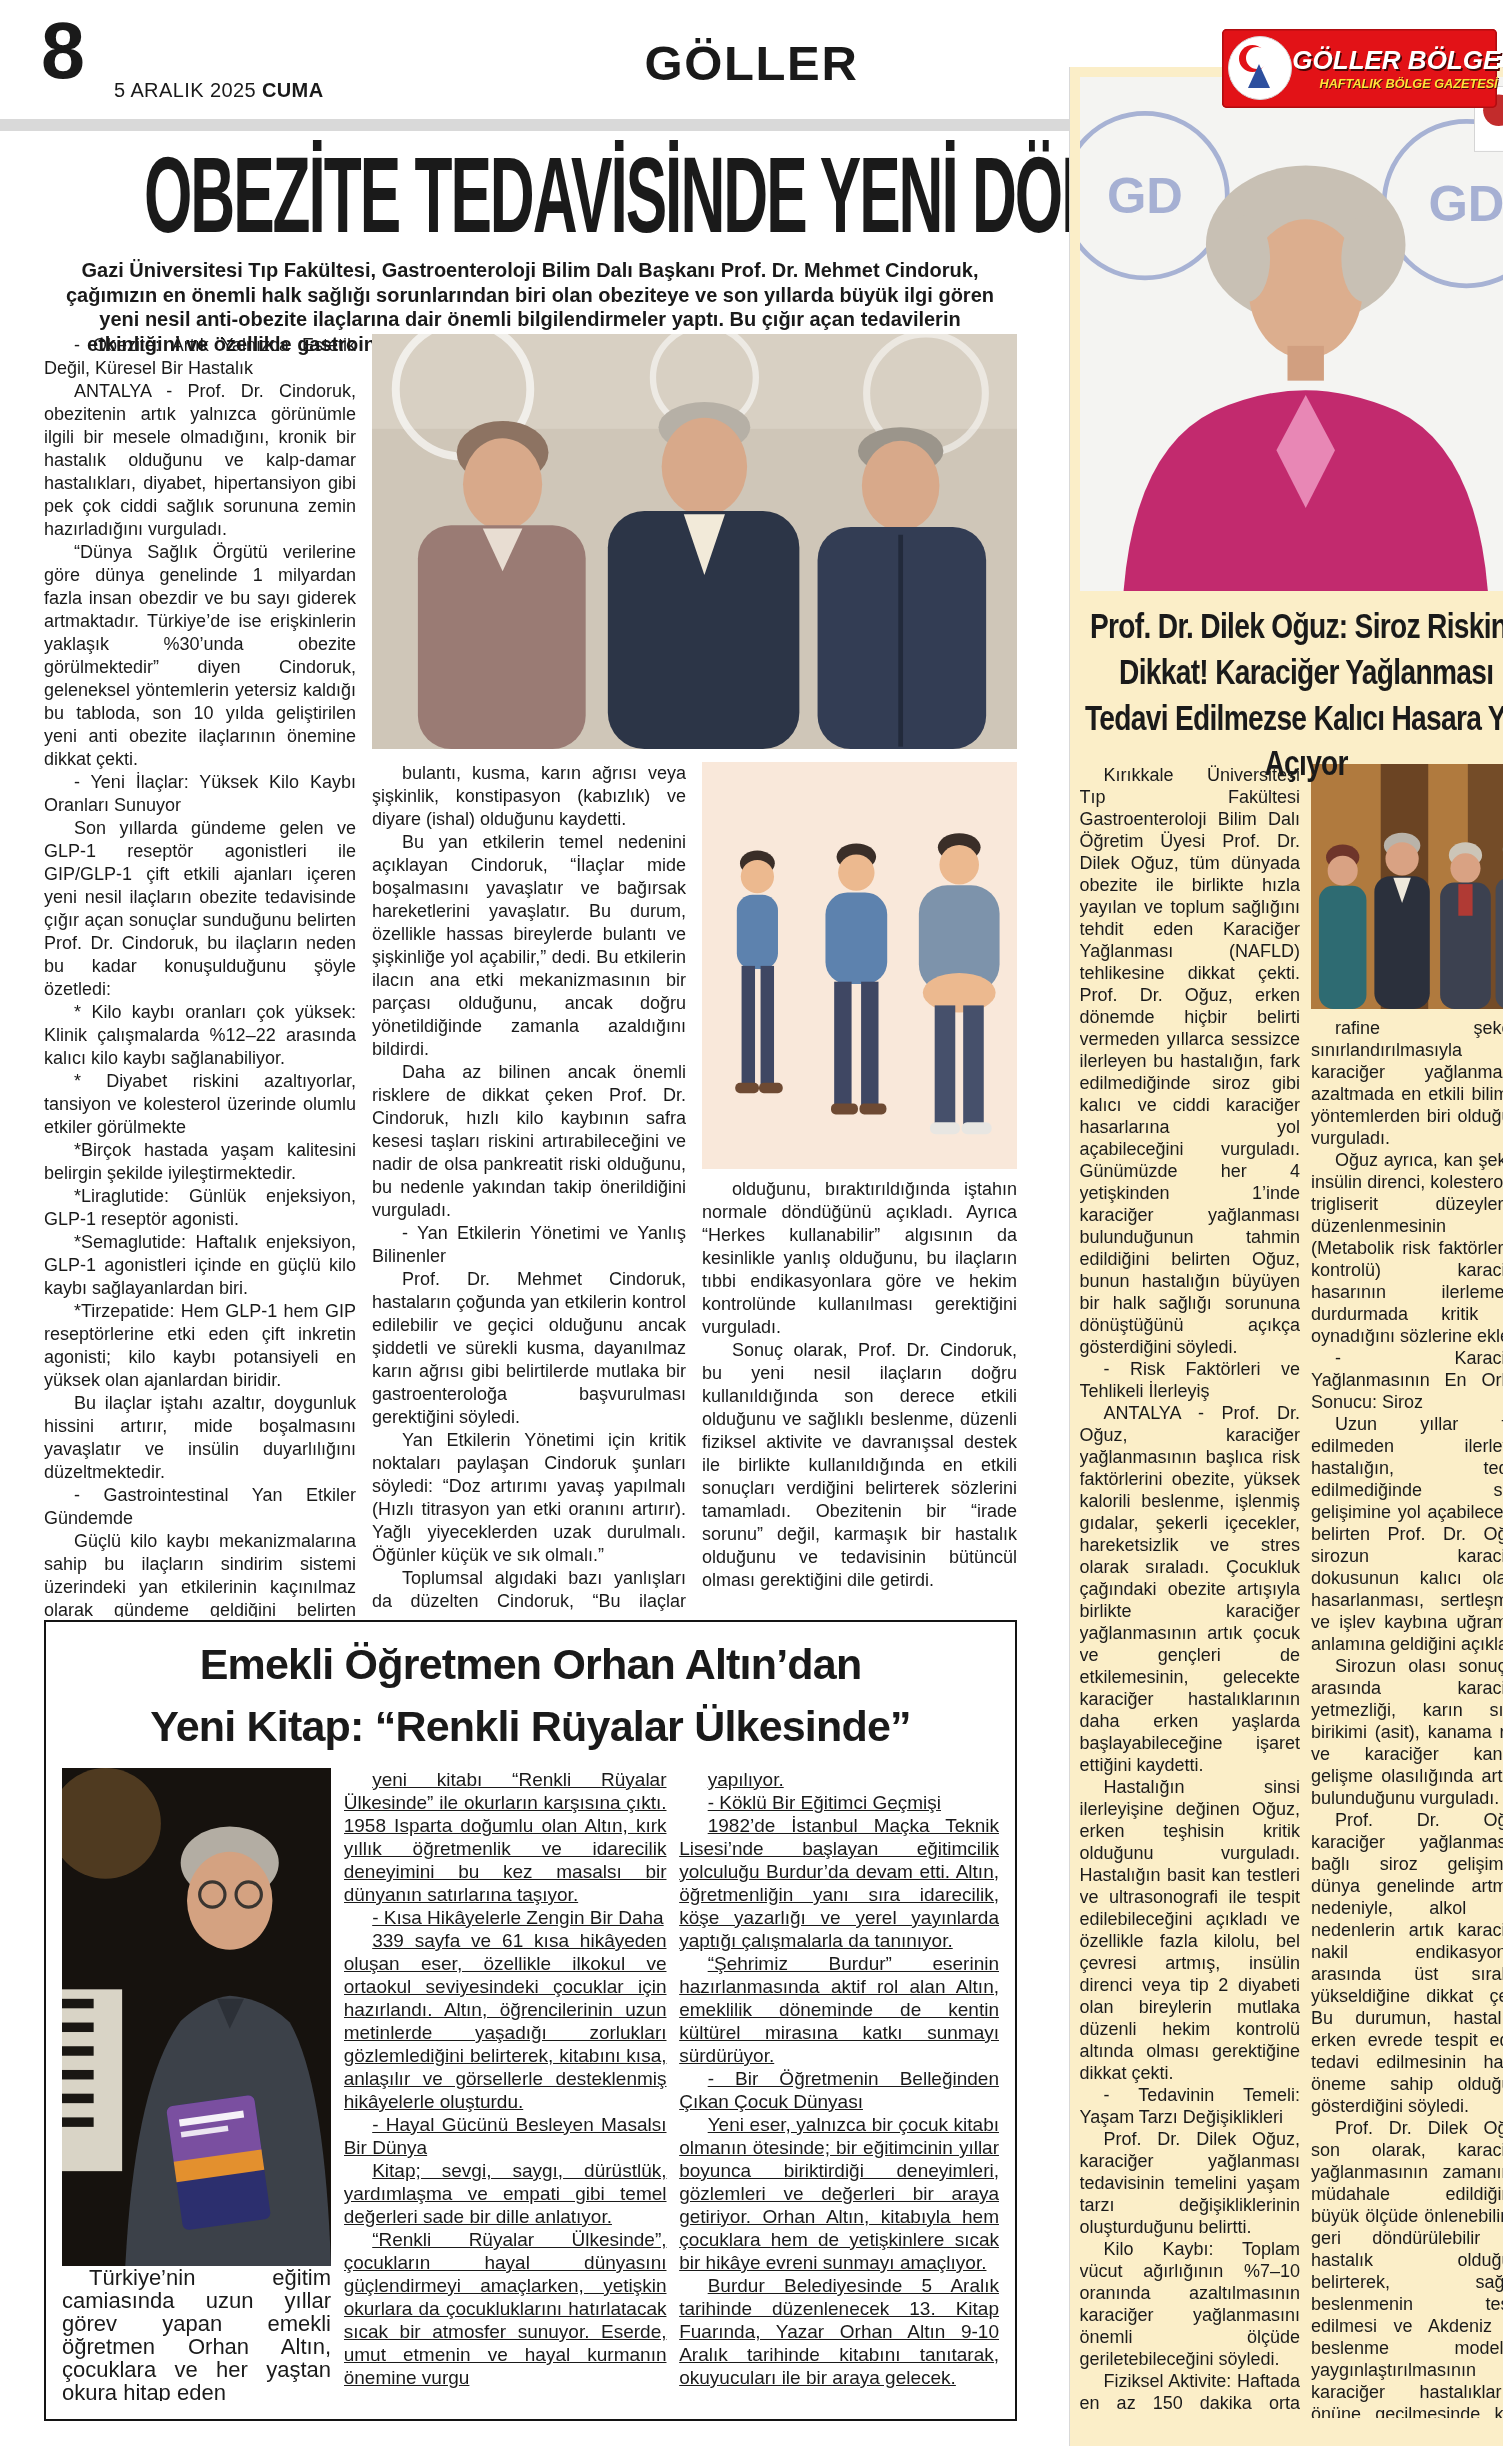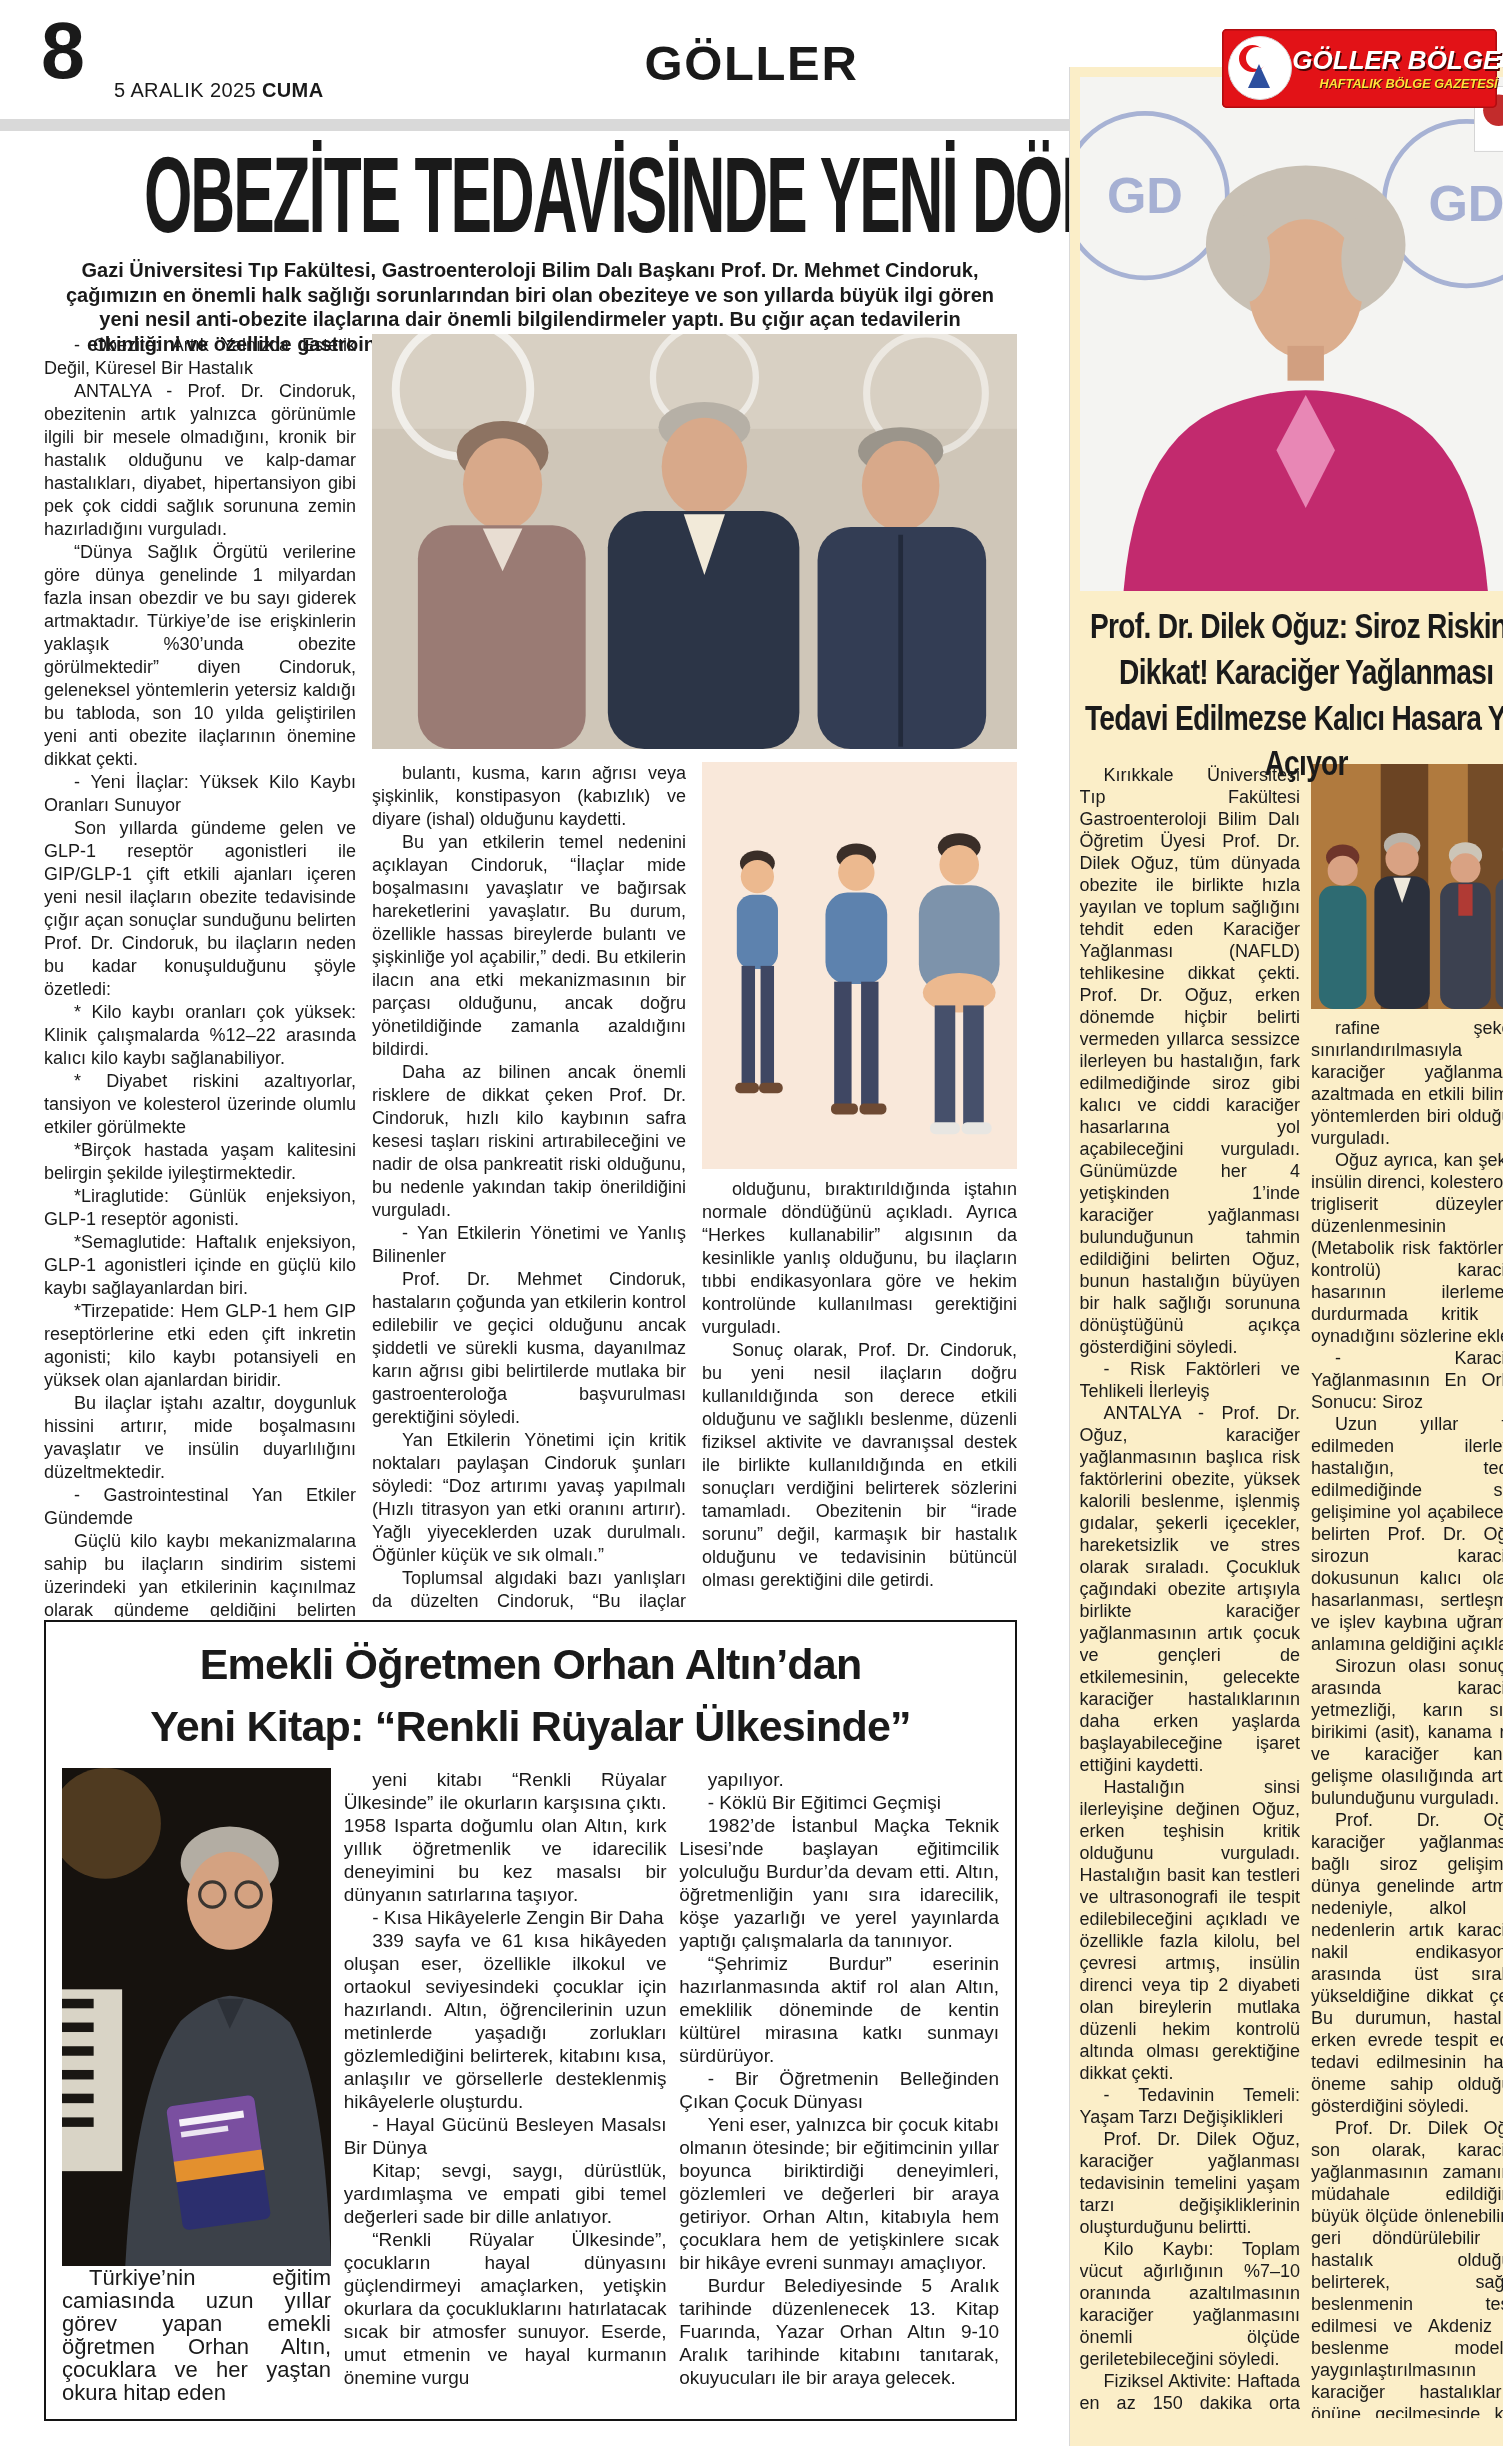--- a/index.html
+++ b/index.html
@@ -59,21 +59,21 @@
   .photo4{width:221px;height:245px;margin-bottom:8px;display:block;}
 
   
   .book-box{position:absolute;left:44px;top:1620px;width:973px;height:801px;
     border:2.4px solid #141414;box-sizing:border-box;background:#fff;padding:11px 16px;}
   .book-headline{text-align:center;font-size:43px;font-weight:700;line-height:62px;letter-spacing:-0.8px;}
   .book-content{display:flex;gap:12.7px;margin-top:11px;height:633px;overflow:hidden;}
   .book-photo-col{width:269px;flex:0 0 auto;}
   .photo5{width:269px;height:498px;display:block;}
   .book-caption{font-size:22px;line-height:23px;text-align:justify;text-indent:27px;}
-  .book-col{font-size:19px;line-height:23px;text-align:justify;overflow:hidden;}
+  .book-col{font-size:19px;line-height:23px;text-align:justify;overflow:hidden;text-decoration:underline;}
   .book-col p{margin:0;text-indent:28.5px;}
   .book-colB{width:323px;}
   .book-colC{width:320px;}
 </style>
 </head>
 <body>
 
 <div class="page-number">8</div>
 <div class="date-line">
   <span>5 ARALIK 2025</span>

